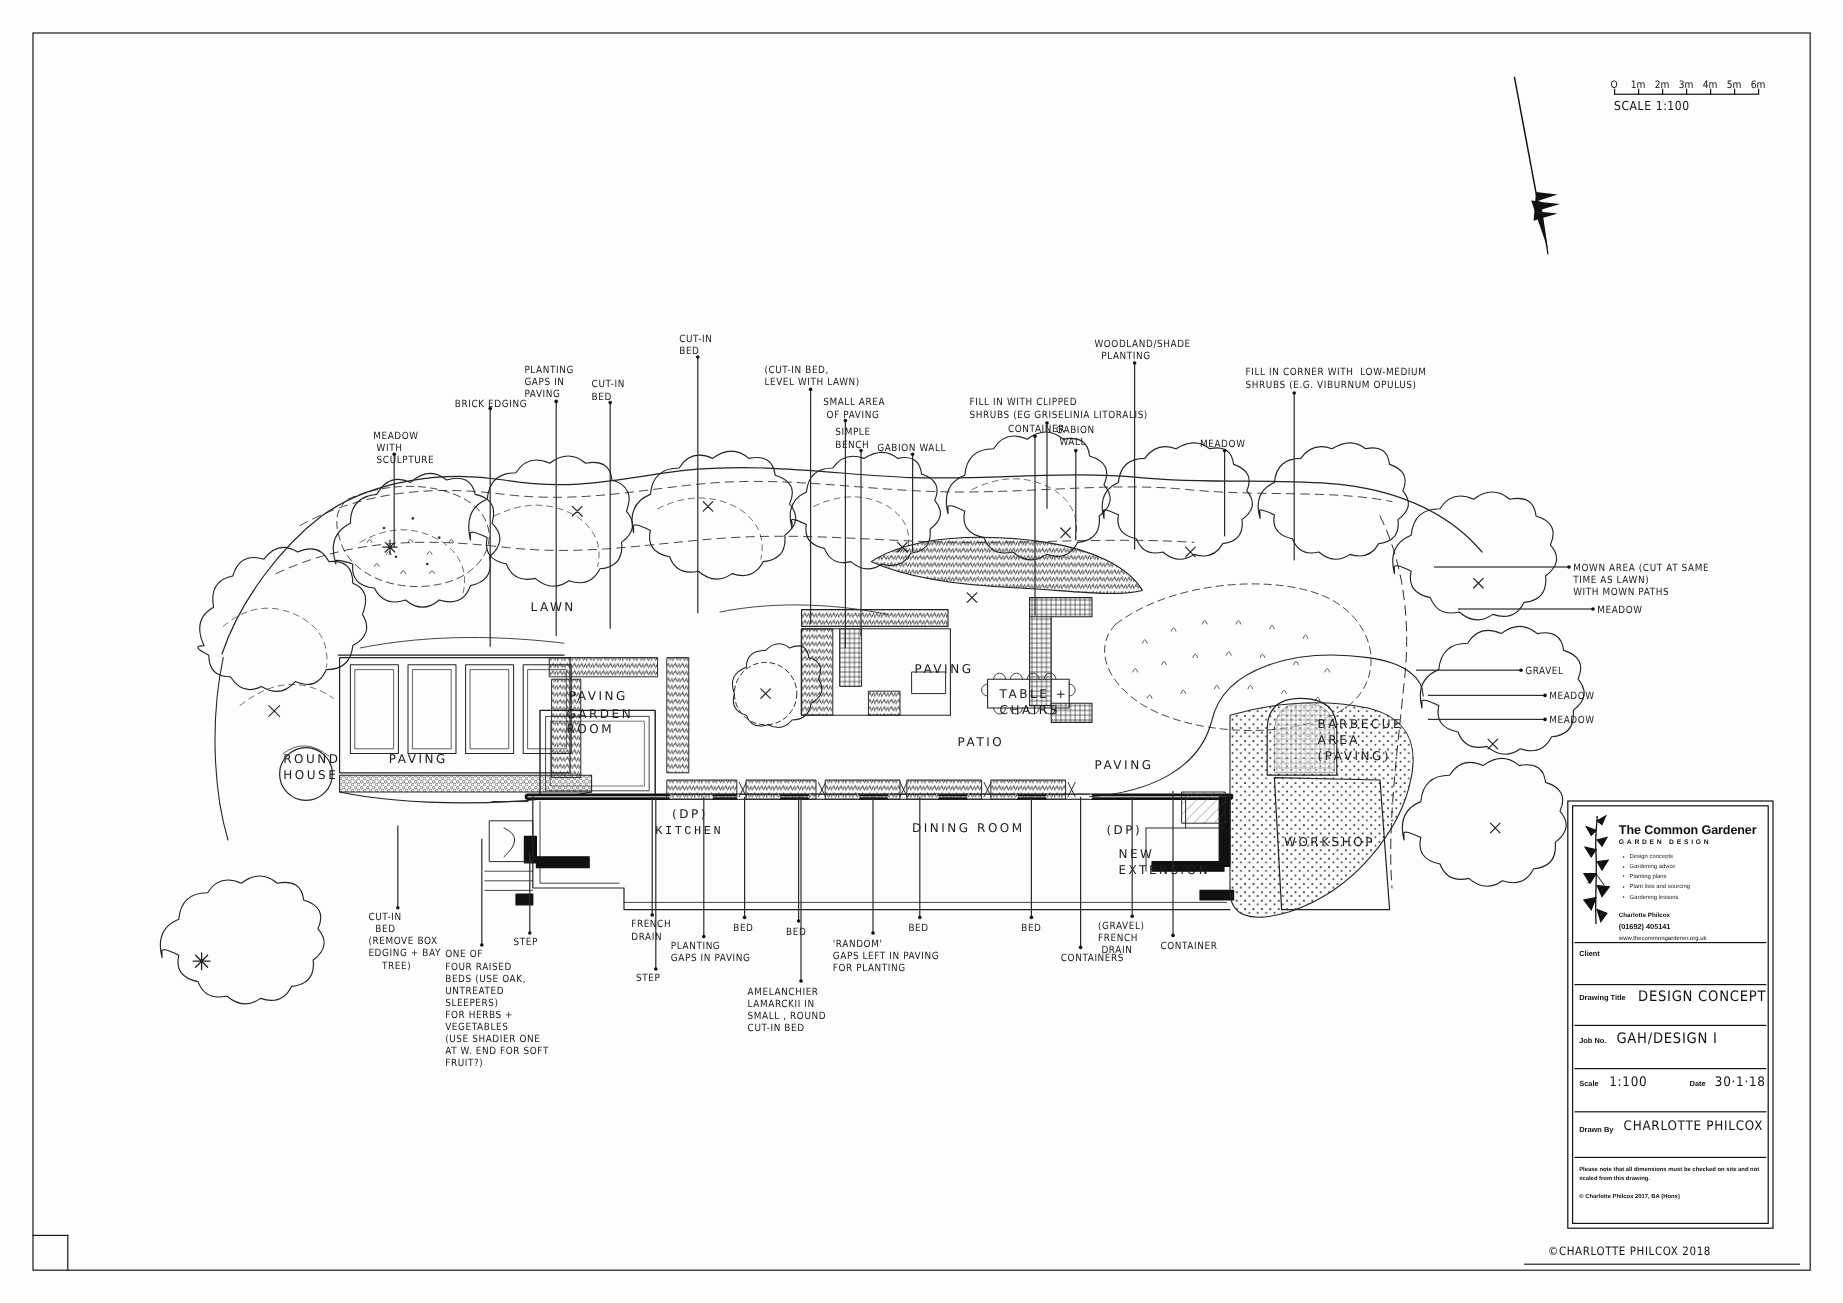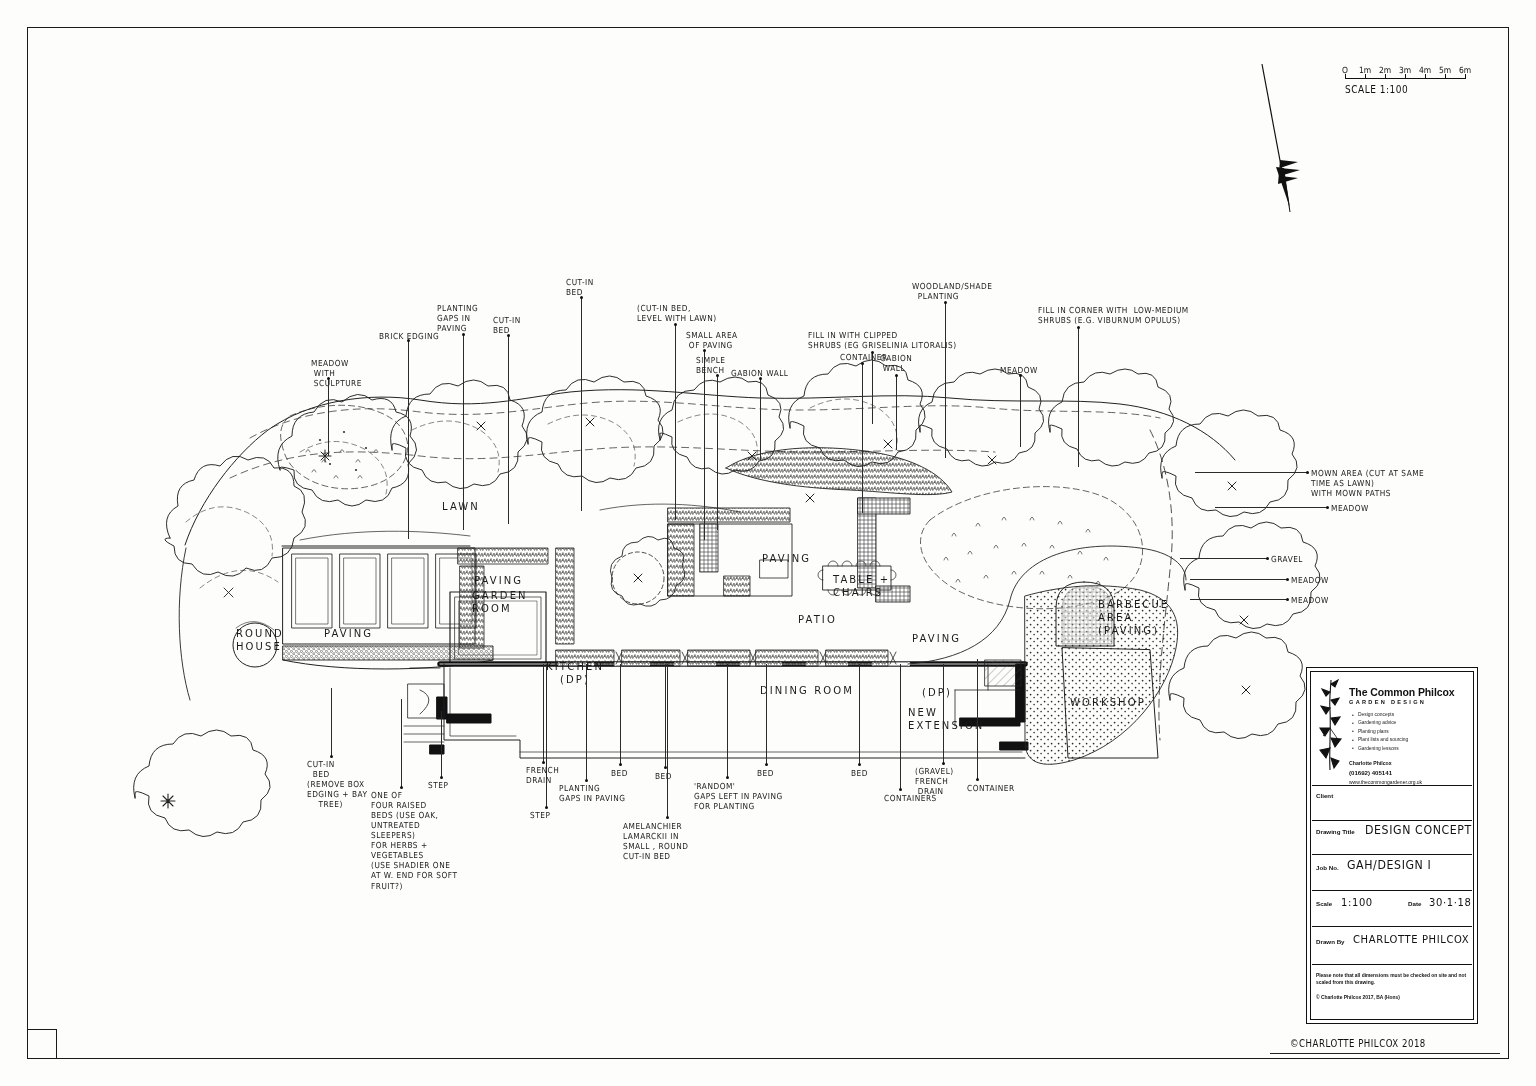--- a/index.html
+++ b/index.html
@@ -528,30 +528,30 @@
   </svg>
 
   <div id="plan-labels">
       <div class="plan-label" style="left: 236px; top: 627px;">ROUND
 HOUSE</div>
       <div class="plan-label" style="left: 324px; top: 627px;">PAVING</div>
       <div class="plan-label" style="left: 474px; top: 574px;">PAVING</div>
       <div class="plan-label" style="left: 442px; top: 500px;">LAWN</div>
       <div class="plan-label" style="left: 472px; top: 589px;">GARDEN
 ROOM</div>
-      <div class="plan-label" style="left: 546px; top: 660px;">KITCHEN</div>
+      <div class="plan-label" style="left: 546px; top: 687px; font-family: Liberation Mono, monospace;">KITCHEN</div>
       <div class="plan-label" style="left: 560px; top: 673px;">(DP)</div>
       <div class="plan-label" style="left: 762px; top: 552px;">PAVING</div>
       <div class="plan-label" style="left: 833px; top: 573px;">TABLE +
 CHAIRS</div>
       <div class="plan-label" style="left: 798px; top: 613px;">PATIO</div>
       <div class="plan-label" style="left: 760px; top: 684px;">DINING ROOM</div>
       <div class="plan-label" style="left: 912px; top: 632px;">PAVING</div>
       <div class="plan-label" style="left: 922px; top: 686px;">(DP)</div>
-      <div class="plan-label" style="left: 908px; top: 706px;">NEW
+      <div class="plan-label" style="left: 932px; top: 706px;">NEW
 EXTENSION</div>
       <div class="plan-label" style="left: 1098px; top: 598px;">BARBECUE
 AREA
 (PAVING)</div>
       <div class="plan-label" style="left: 1070px; top: 696px;">WORKSHOP</div>
     </div>
 
   <div id="ann-top">
       <div class="ann" style="left: 311px; top: 358px;">MEADOW
  WITH
@@ -743,21 +743,21 @@
           <path d="M15,32 l-9,-2 l5,8 Z"></path>
           <path d="M16,42 l9,-1 l-5,8 Z"></path>
           <path d="M15,52 l-10,0 l5,8 Z"></path>
           <path d="M16,62 l10,1 l-6,8 Z"></path>
           <path d="M15,72 l-10,2 l6,8 Z"></path>
           <path d="M16,82 l8,3 l-5,7 Z"></path>
           <path d="M8,60 L15,52 L22,62" fill="none" stroke-width="0.8"></path>
         </g>
       </svg>
       <div class="txt">
-        <div class="brandname">The Common Philcox</div>
+        <div class="brandname">The Common Gardener</div>
         <div class="brandsub">GARDEN DESIGN</div>
         <ul class="brandlist" id="brand-services">
             <li>Design concepts</li>
             <li>Gardening advice</li>
             <li>Planting plans</li>
             <li>Plant lists and sourcing</li>
             <li>Gardening lessons</li>
           </ul>
         <div class="brandcontact">
           <div class="nm">Charlotte Philcox</div>

